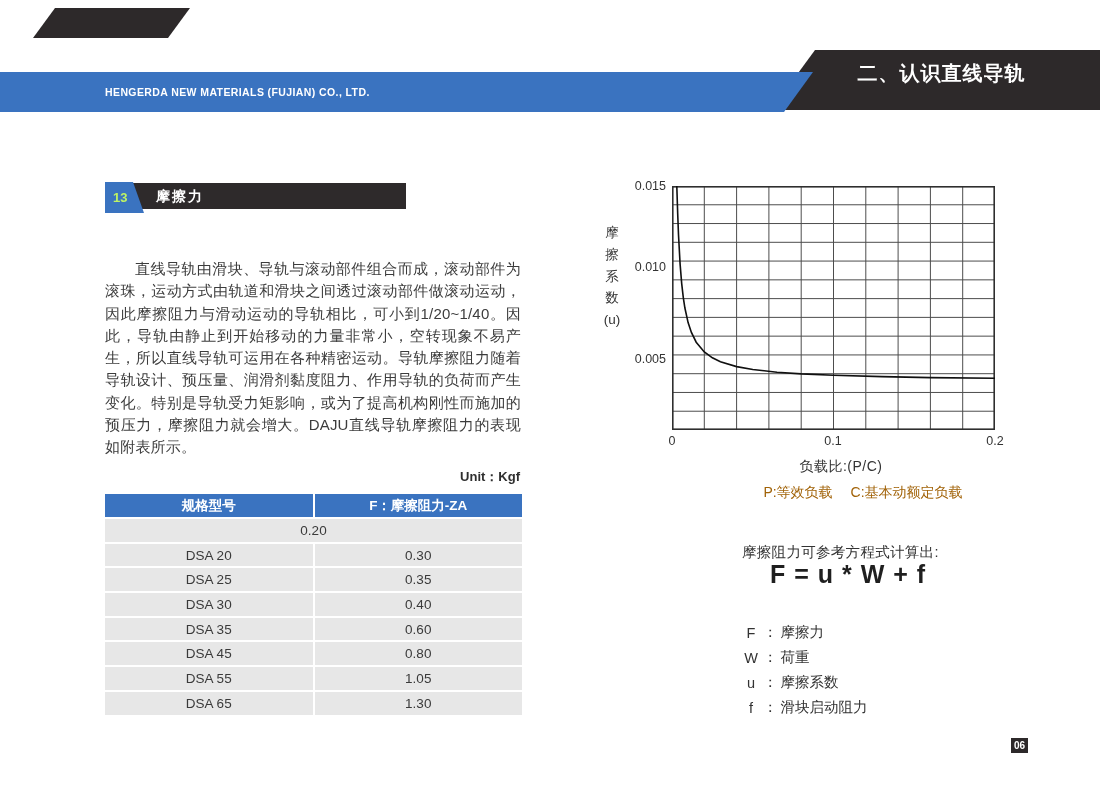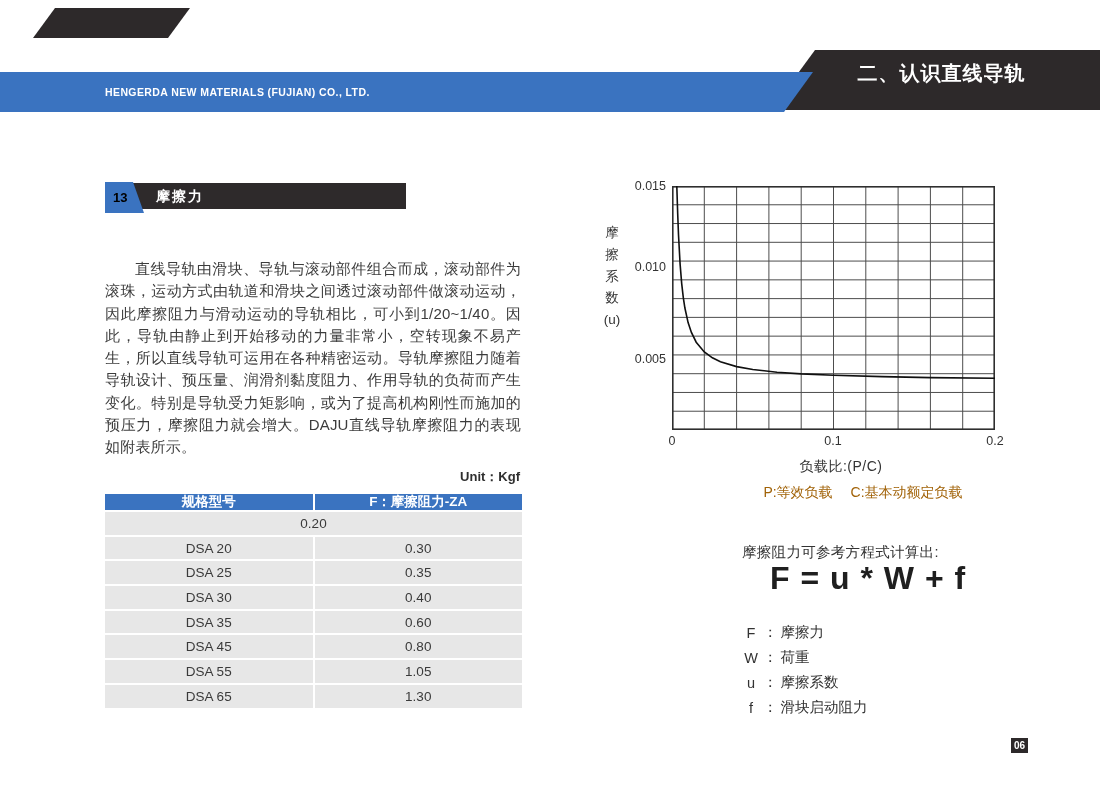--- a/index.html
+++ b/index.html
@@ -13,49 +13,49 @@
   .hdr-darkstrip{position:absolute;left:0;top:90px;width:1100px;height:20px;background:#2d292a;}
   .hdr-blue{position:absolute;left:0;top:52px;width:813px;height:40px;background:#3a73c0;
         clip-path:polygon(0 0,100% 0,calc(100% - 29px) 100%,0 100%);display:flex;align-items:center;margin-top:20px;}
   .hdr-company{margin-left:105px;color:#fff;font-size:10.5px;font-weight:bold;letter-spacing:.4px;}
   .hdr-title{position:absolute;left:783px;top:50px;width:317px;height:46px;display:flex;
         align-items:center;justify-content:center;color:#fff;font-size:20px;font-weight:bold;letter-spacing:1px;}
   
   .sec-bar{position:absolute;left:117px;top:183px;width:289px;height:26px;background:#2e2a2b;
         color:#fff;font-size:14px;font-weight:bold;line-height:26px;padding-left:39px;box-sizing:border-box;letter-spacing:2px;}
   .sec-badge{position:absolute;left:105px;top:182px;width:39px;height:31px;background:#3a73c0;
-        clip-path:polygon(0 0,28px 0,100% 100%,0 100%);color:#000000;font-size:13px;font-weight:bold;
+        clip-path:polygon(0 0,28px 0,100% 100%,0 100%);color:#bef264;font-size:13px;font-weight:bold;
         line-height:31px;padding-left:8px;box-sizing:border-box;}
   
   .para{position:absolute;left:105px;top:258px;width:416px;font-size:15px;line-height:22.3px;
         color:#3c3c3c;text-align:justify;text-indent:2em;letter-spacing:.2px;}
   
   .unit{position:absolute;left:300px;top:468px;width:220px;text-align:right;font-size:13px;font-weight:600;color:#2f2f2f;}
   .tbl{position:absolute;left:105px;top:494px;width:417px;}
   .thead{display:flex;gap:2px;margin-bottom:2px;}
-  .thcell{flex:1;height:16px;background:#3a73c0;color:#fff;font-size:13.5px;font-weight:bold;
+  .thcell{flex:1;height:23px;background:#3a73c0;color:#fff;font-size:13.5px;font-weight:bold;
         display:flex;align-items:center;justify-content:center;}
   .trow{display:flex;gap:2px;margin-bottom:2px;}
   .tcell{flex:1;height:22.7px;background:#e7e7e7;color:#3a3a3a;font-size:13.5px;
         display:flex;align-items:center;justify-content:center;}
   
   .chart{position:absolute;left:596px;top:170px;width:460px;height:360px;}
   .plot{position:absolute;left:76px;top:16px;width:323px;height:244px;}
   .ylabel{position:absolute;left:3px;top:52px;width:26px;text-align:center;color:#333;}
   .ylabel div{font-size:13.5px;line-height:21.8px;}
   .ytick{position:absolute;width:40px;left:30px;text-align:right;font-size:12.5px;color:#333;}
   .yt0{top:9px;} .yt1{top:90px;} .yt2{top:182px;}
   .xtick{position:absolute;top:264px;width:40px;text-align:center;font-size:12.5px;color:#333;}
   .xt0{left:56px;} .xt1{left:217px;} .xt2{left:379px;}
   .xcap{position:absolute;top:288px;left:245px;transform:translateX(-50%);font-size:14px;color:#333;letter-spacing:.5px;}
   .xlegend{position:absolute;top:314px;left:267px;transform:translateX(-50%);font-size:14px;color:#a16207;white-space:nowrap;}
   .xlegend .gap{display:inline-block;width:18px;}
   
   .f-intro{position:absolute;left:742px;top:543px;font-size:14.5px;color:#333;letter-spacing:.3px;text-align:right;}
-  .f-eq{position:absolute;left:770px;top:560px;font-size:32px;font-weight:bold;color:#1f1f1f;letter-spacing:1px;}
+  .f-eq{position:absolute;left:770px;top:560px;font-size:25px;font-weight:bold;color:#1f1f1f;letter-spacing:1px;}
   .f-vars{position:absolute;left:742px;top:620px;font-size:14.5px;color:#333;}
   .var-row{height:25px;display:flex;align-items:center;}
   .var-sym{display:inline-block;width:18px;text-align:center;}
   .var-colon{display:inline-block;margin:0 3px;}
   
   .pagenum{position:absolute;left:1011px;top:738px;width:17px;height:15px;background:#2d292a;
         color:#fff;font-size:10px;font-weight:bold;text-align:center;line-height:15px;}
 </style>
 </head>
 <body>

